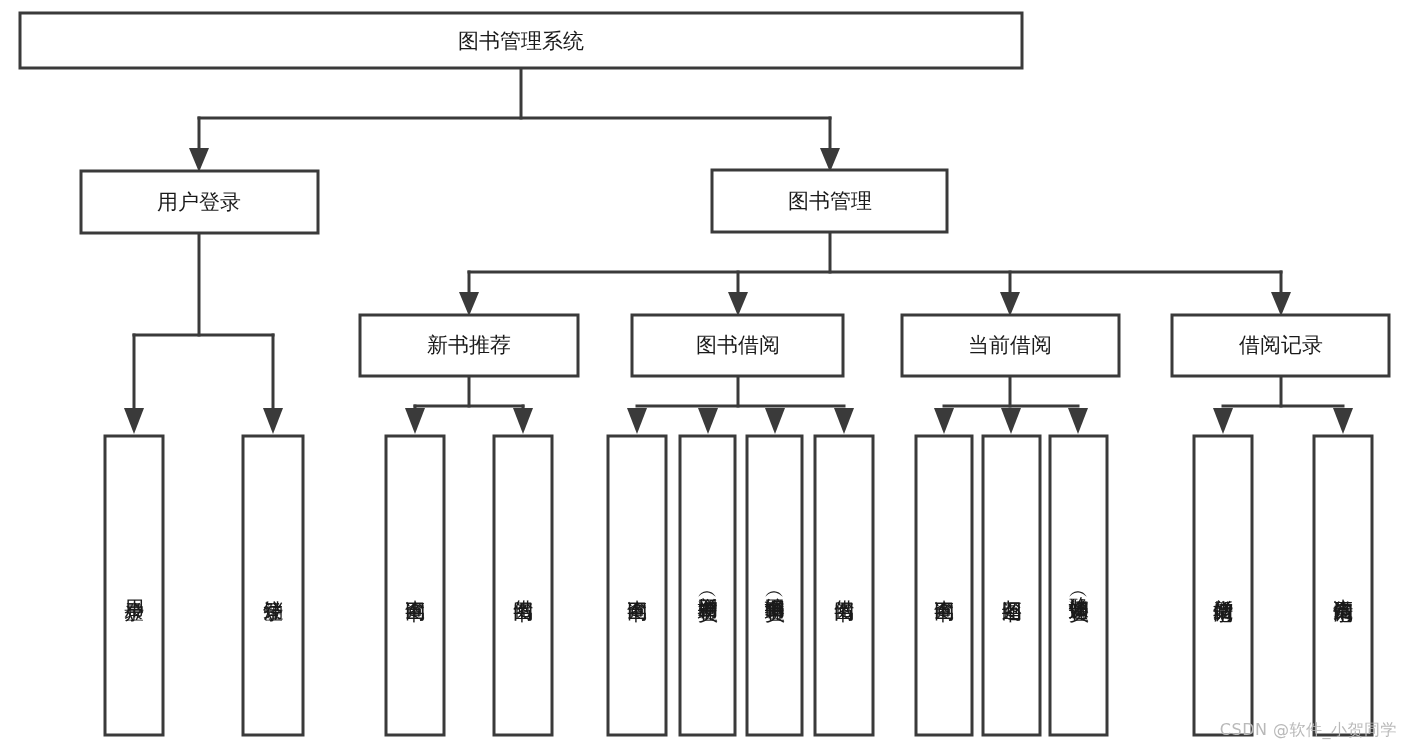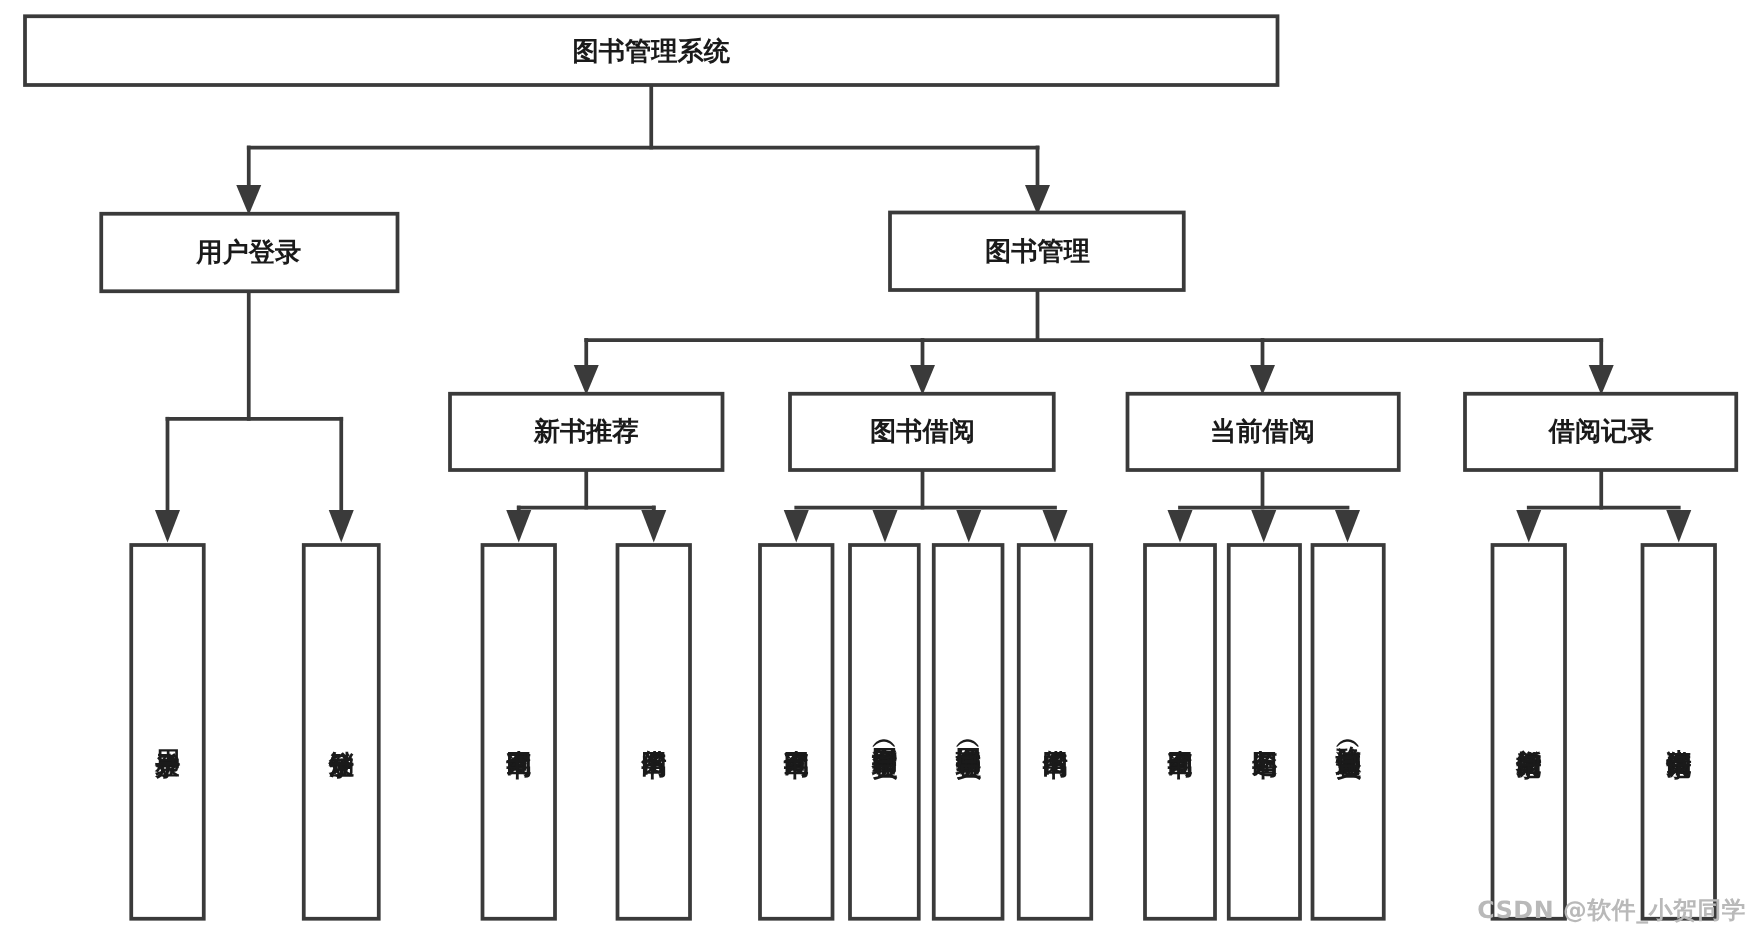--- a/index.html
+++ b/index.html
@@ -11,21 +11,20 @@
     width: 1405px;
     height: 747px;
     font-family: "DejaVu Sans", "Liberation Sans", sans-serif;
     overflow: hidden;
   }
   #diagram-root {
     position: relative;
     width: 1405px;
     height: 747px;
     background: #ffffff;
-    font-weight: bold;
   }
   svg.diagram-canvas {
     position: absolute;
     left: 0;
     top: 0;
     width: 1405px;
     height: 747px;
   }
   .node-box {
     fill: #ffffff;
@@ -62,21 +61,21 @@
     color: #1a1a1a;
     letter-spacing: 1px;
     white-space: nowrap;
     pointer-events: none;
   }
   .watermark {
     position: absolute;
     right: 8px;
     bottom: 6px;
     font-family: "DejaVu Sans", "Liberation Sans", sans-serif;
-    font-size: 19px;
+    font-size: 16px;
     color: #b9b9b9;
     white-space: nowrap;
     letter-spacing: 0.5px;
   }
 </style>
 </head>
 <body>
 
 <div id="diagram-root">
 

